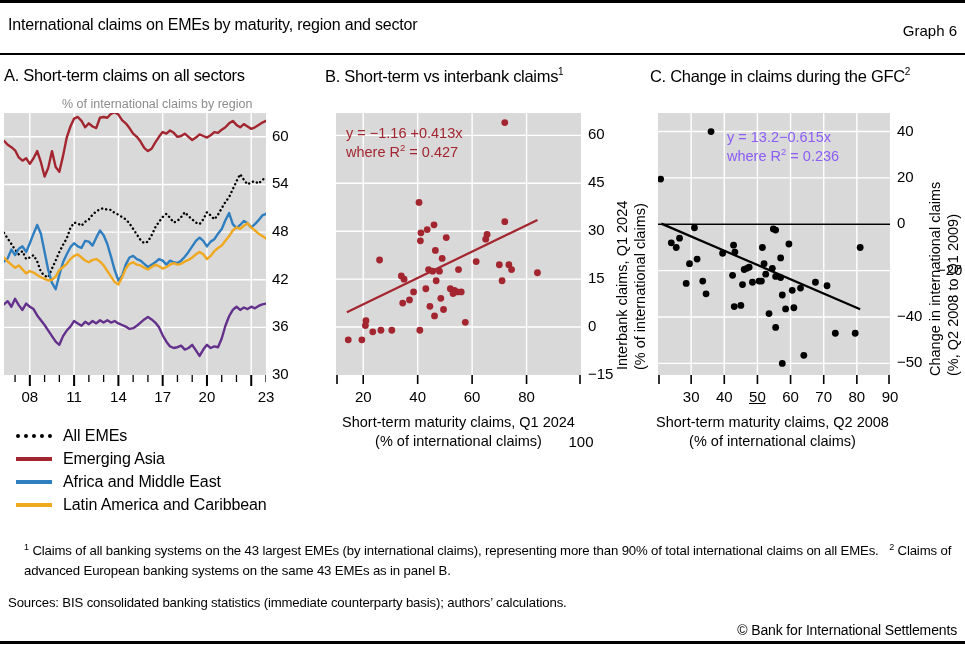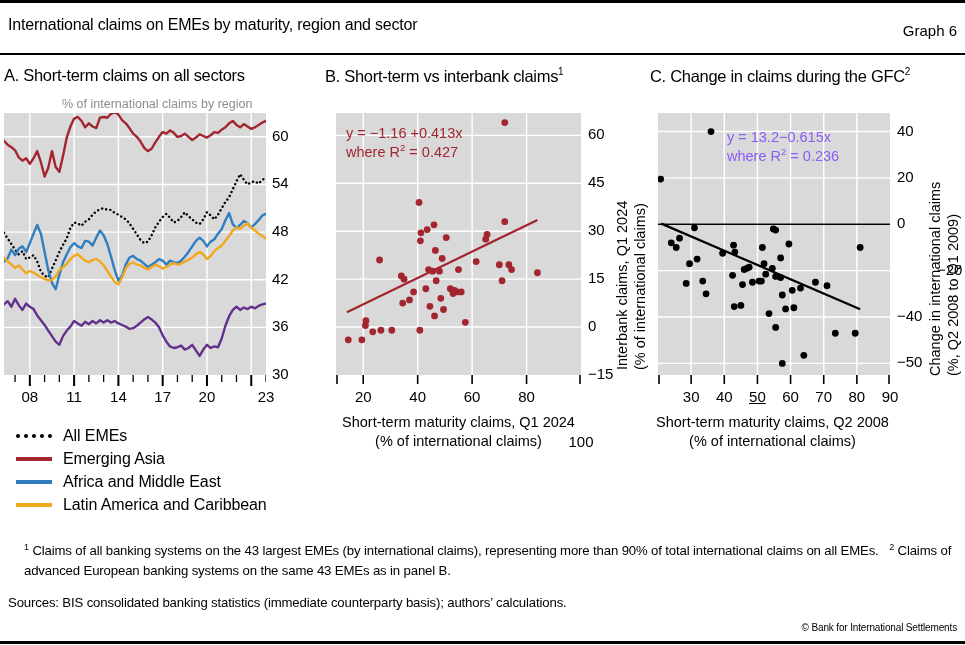--- a/index.html
+++ b/index.html
@@ -72,21 +72,21 @@
     position:absolute;left:8px;top:541px;width:950px;
     font-size:13.2px;line-height:1.45;letter-spacing:-0.15px;margin-left:16px;
   }
   #footnotes sup{font-size:9px;vertical-align:super;}
   #sources{
     position:absolute;left:8px;top:595px;
     font-size:13.2px;letter-spacing:-0.15px;
   }
   #copyright{
     position:absolute;right:8px;top:622px;
-    font-size:10px;letter-spacing:-0.15px;
+    font-size:14px;letter-spacing:-0.15px;
   }
 </style>
 </head>
 <body>
 
 <div class="rule-top"></div>
 <div class="rule-mid"></div>
 <div class="rule-bot"></div>
 
 <div id="graph-title">International claims on EMEs by maturity, region and sector</div>

